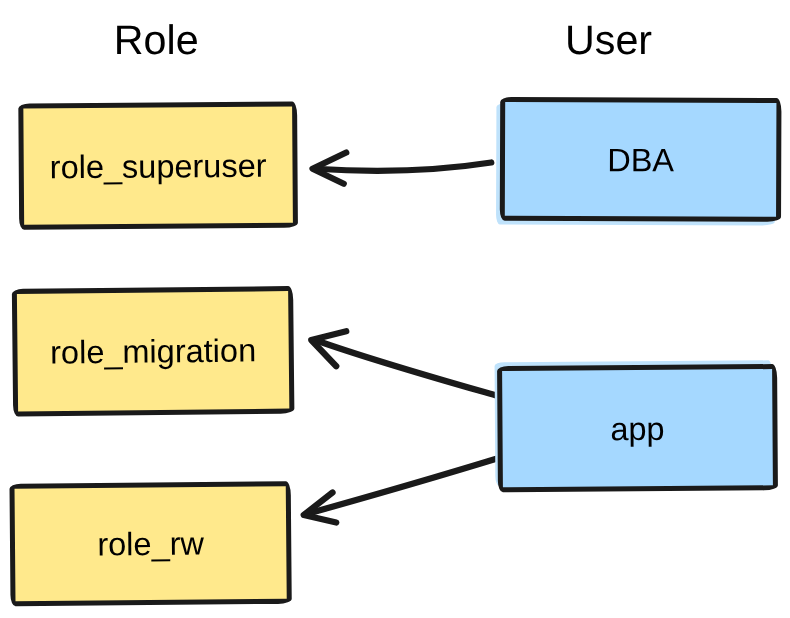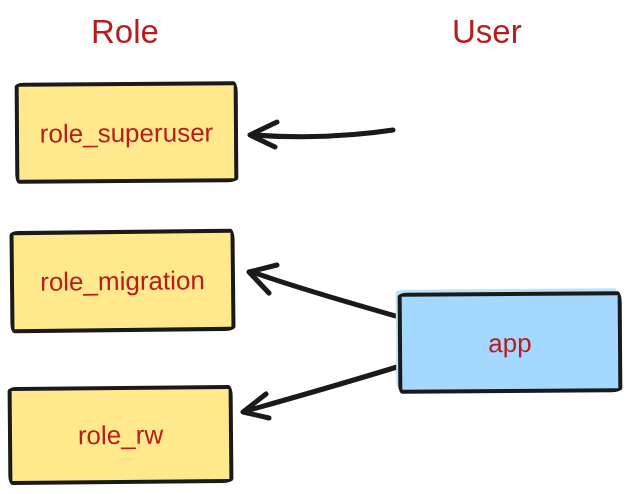--- a/index.html
+++ b/index.html
@@ -2,21 +2,21 @@
 <html><head>
 <meta charset="utf-8">
 <style>
   html, body { margin: 0; padding: 0; background: #ffffff; }
   .canvas {
     position: relative;
     width: 632px;
     height: 494px;
     background: #ffffff;
     font-family: "Liberation Sans", sans-serif;
-    color: #b91c1c;
+    color: #000000;
     overflow: hidden;
   }
   .col-header {
     position: absolute;
     font-size: 33px;
     font-weight: 400;
     line-height: 1;
     white-space: nowrap;
   }
   .col-header.role { left: 91px; top: 15px; }
@@ -89,18 +89,21 @@
   </div>
 
   <div class="node role-box role-migration">
     <span>role_migration</span>
   </div>
 
   <div class="node role-box role-rw">
     <span>role_rw</span>
   </div>
 
+  <div class="node user-box dba">
+    <span>DBA</span>
+  </div>
 
   <div class="node user-box app">
     <span>app</span>
   </div>
 
 </div>
 
 </body></html>

